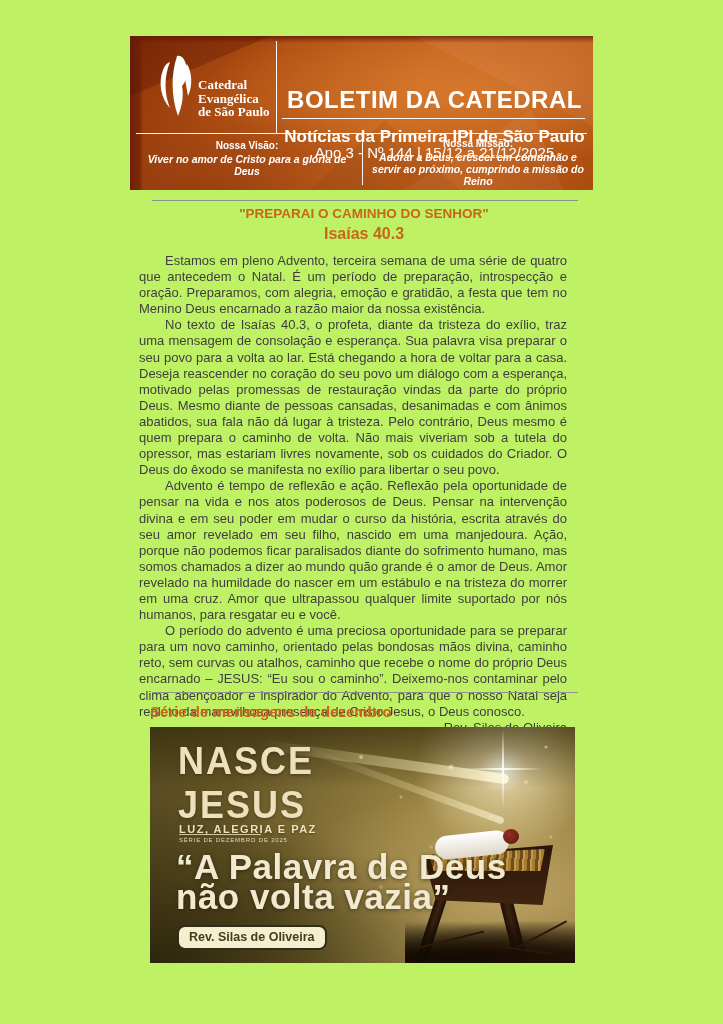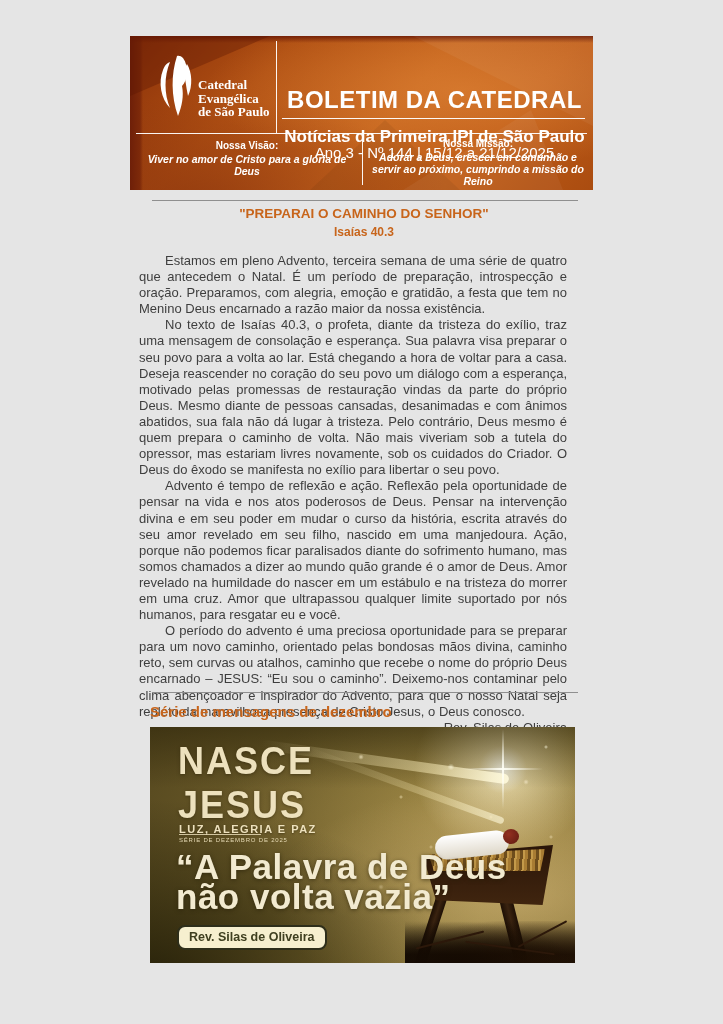--- a/index.html
+++ b/index.html
@@ -1,16 +1,16 @@
 <!DOCTYPE html>
 <html><head>
 <meta charset="utf-8">
 <style>
   html,body{margin:0;padding:0;background:#ffffff;}
-  .page{position:relative;width:723px;height:1024px;background:#e5e5e5;overflow:hidden;
+  .page{position:relative;width:723px;height:1024px;background:#bef264;overflow:hidden;
         font-family:"Liberation Sans",sans-serif;}
 
   
   .header{position:absolute;left:130px;top:36px;width:463px;height:154px;color:#fff;
     background:
       linear-gradient(to bottom, rgba(110,28,6,0.9) 0px, rgba(110,28,6,0) 7px),
       linear-gradient(to right, #6e1f08 0px, #7e2a0a 10px, rgba(126,42,10,0) 13px),
       radial-gradient(ellipse at 72% 35%, rgba(228,138,60,0.55) 0%, rgba(228,138,60,0) 55%),
       radial-gradient(ellipse at 15% 110%, rgba(122,40,10,0.55) 0%, rgba(122,40,10,0) 45%),
       linear-gradient(133deg, #8a3009 0%, #b05013 28%, #c4631c 55%, #c05d18 75%, #aa4c10 100%);
@@ -47,21 +47,21 @@
   .band-label{font-size:10px;font-weight:bold;}
   .band-text{font-size:10.5px;font-weight:bold;font-style:italic;line-height:12px;margin-top:2px;}
 
   
   .rule{position:absolute;left:152px;width:426px;height:1px;background:#8f8f8f;}
   .rule1{top:200px;} .rule2{top:692px;}
 
   .article-title{position:absolute;left:150px;top:206px;width:428px;text-align:center;
                  color:#c8651b;font-size:13.5px;font-weight:bold;}
   .article-ref{position:absolute;left:150px;top:225px;width:428px;text-align:center;
-               color:#c8651b;font-size:12px;font-weight:bold;}
+               color:#c8651b;font-size:16px;font-weight:bold;}
 
   .body-copy{position:absolute;left:139px;top:253px;width:428px;color:#3e3e3e;
              font-size:13px;line-height:16.1px;text-align:justify;}
   .body-copy p{margin:0;text-indent:26px;}
   .signature{margin-top:14px;text-align:right;text-indent:0;}
 
   .series-heading{position:absolute;left:150px;top:703px;color:#c8651b;
                   font-size:15px;font-weight:bold;}
 
   

